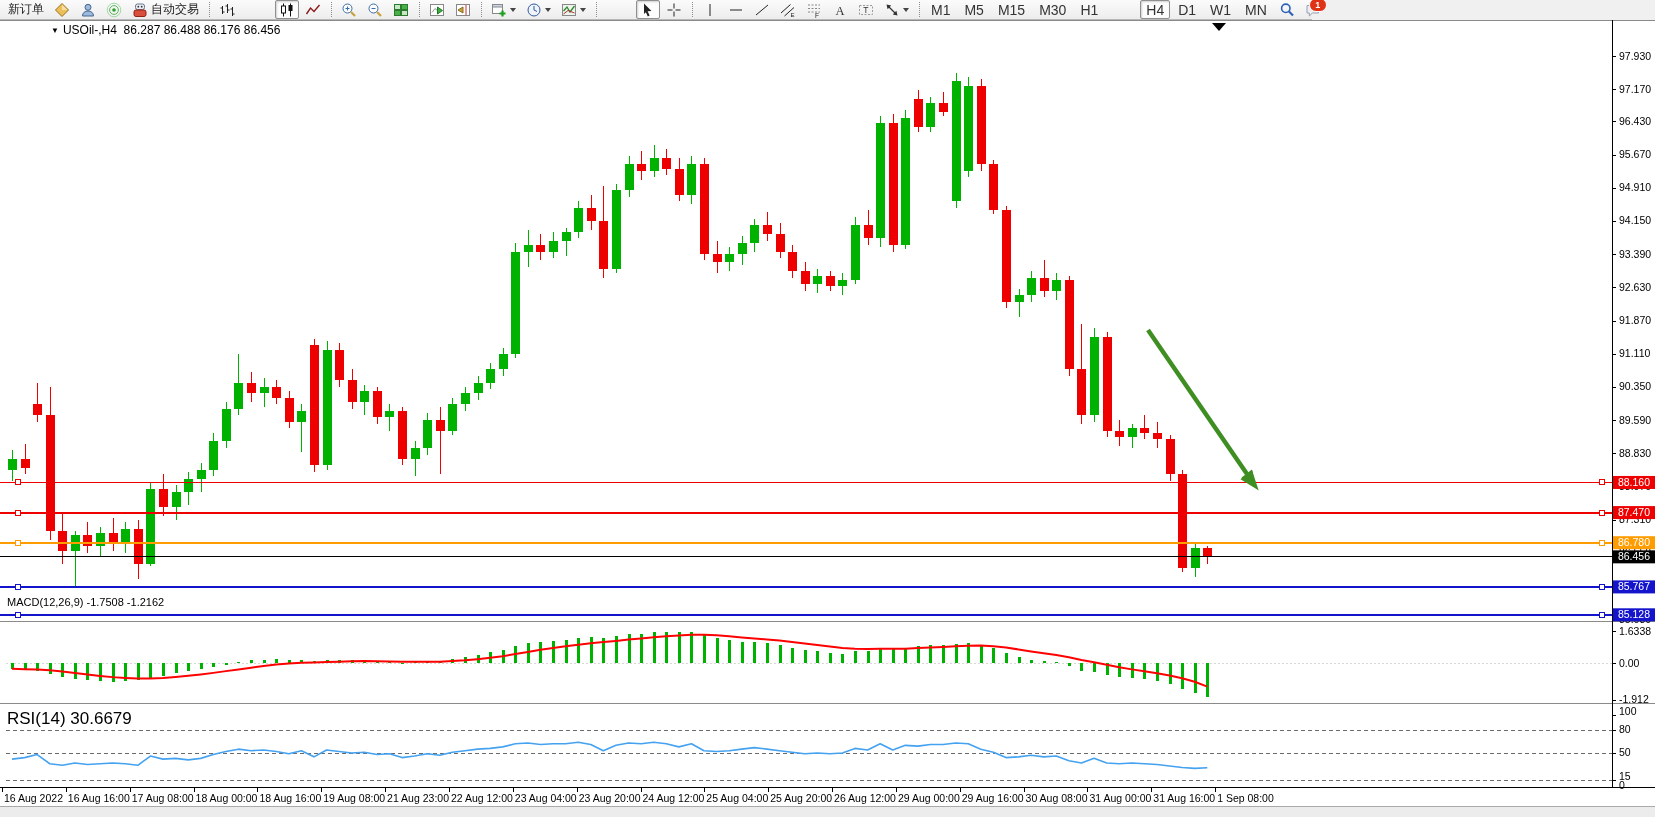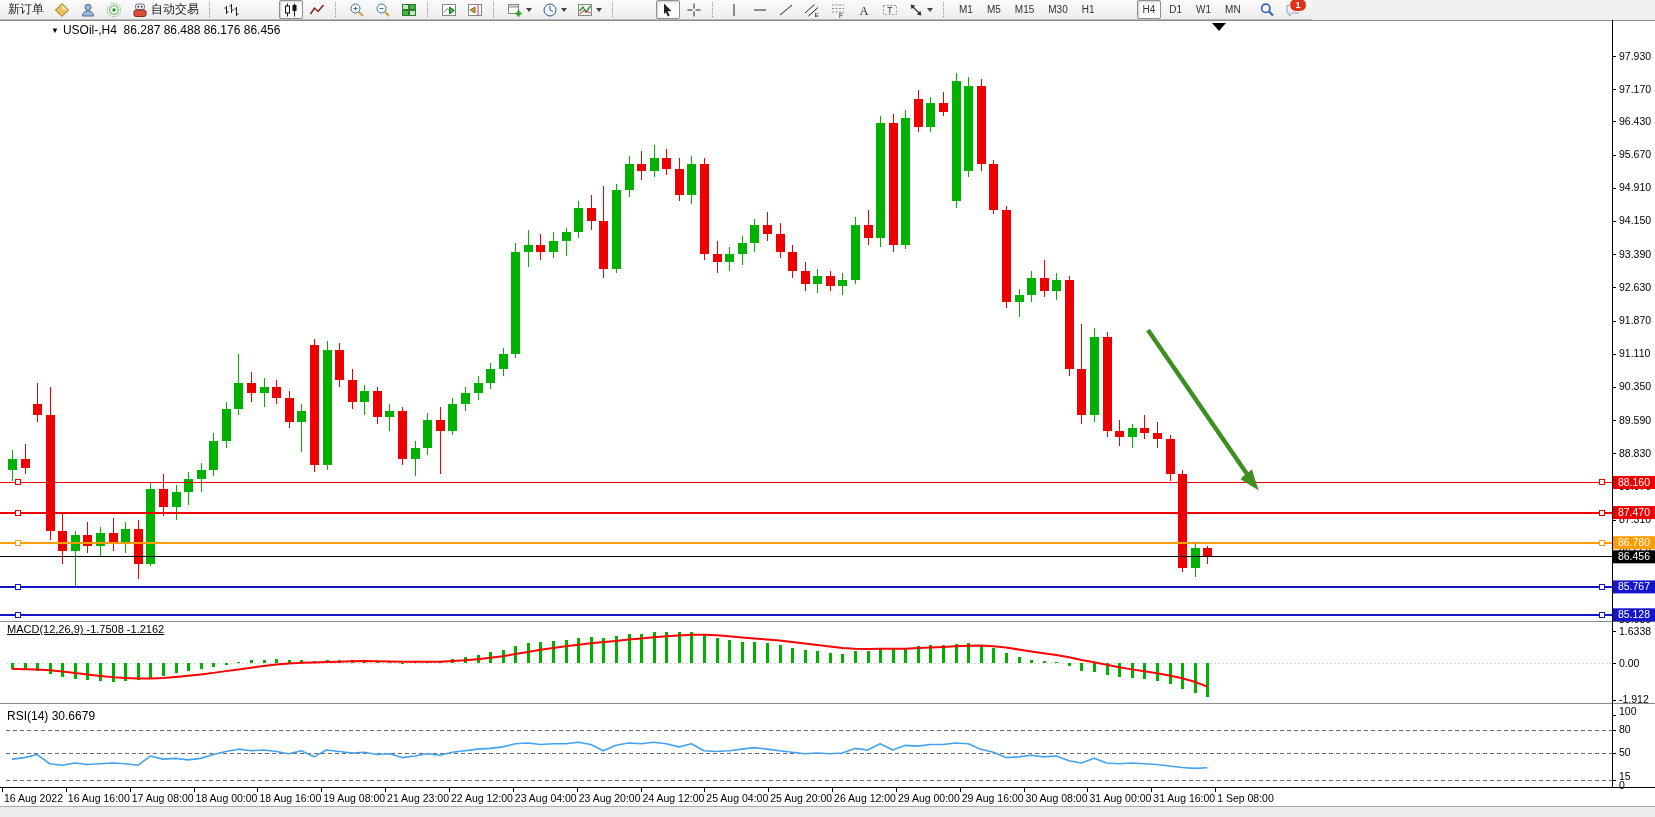--- a/index.html
+++ b/index.html
@@ -9,32 +9,32 @@
     display:flex;align-items:center;z-index:5;font-size:12px;color:#222;}
   .tb-btn{display:flex;align-items:center;height:17px;padding:0 3px;margin:0 1px;
     border:1px solid transparent;border-radius:2px;cursor:default;white-space:nowrap;}
   .tb-btn.pressed{border:1px solid #8f8f8f;background:#fdfdfd;
     box-shadow:inset 1px 1px 2px rgba(0,0,0,.18);margin-left:35px;}
   .tb-btn svg{width:16px;height:16px;display:block;}
   .tb-btn .lbl{margin-left:3px;}
   .tb-sep{width:4px;height:15px;border-left:1px dotted #8f8f8f;margin:0 4px 0 5px;}
   .tb-dd{width:0;height:0;border-left:3.5px solid transparent;border-right:3.5px solid transparent;
     border-top:4px solid #444;margin-left:3px;}
-  .tf-btn{font-size:10px;color:#333;padding:0 5px;}
+  .tf-btn{font-size:14px;color:#333;padding:0 5px;}
   #tb-right{margin-left:auto;display:flex;align-items:center;margin-right:6px;}
   #notif-wrap{position:relative;}
   #notif-badge{position:absolute;top:-4px;right:-6px;background:#e03214;color:#fff;
     border-radius:8px;min-width:12px;height:12px;font-size:9px;line-height:12px;
     text-align:center;padding:0 2px;font-weight:bold;border:1px solid #fff;}
   #chart-svg{position:absolute;left:0;top:0;z-index:1;}
   .overlay-label{position:absolute;z-index:3;pointer-events:none;color:#000;}
   #chart-title{left:7px;top:23px;font-size:12px;margin-left:44px;}
   #chart-title .caret{font-size:8px;vertical-align:1px;margin-right:4px;}
-  #macd-label{left:7px;top:623px;font-size:11px;text-decoration:underline;}
-  #rsi-label{left:7px;top:709px;font-size:12px;}
+  #macd-label{left:7px;top:596px;font-size:11px;}
+  #rsi-label{left:7px;top:709px;font-size:17px;}
 </style>
 </head>
 <body>
 
 <div id="toolbar">
     <div class="tb-btn">
       <span class="lbl">新订单</span>
     </div>
     <div class="tb-btn">
       <span>

